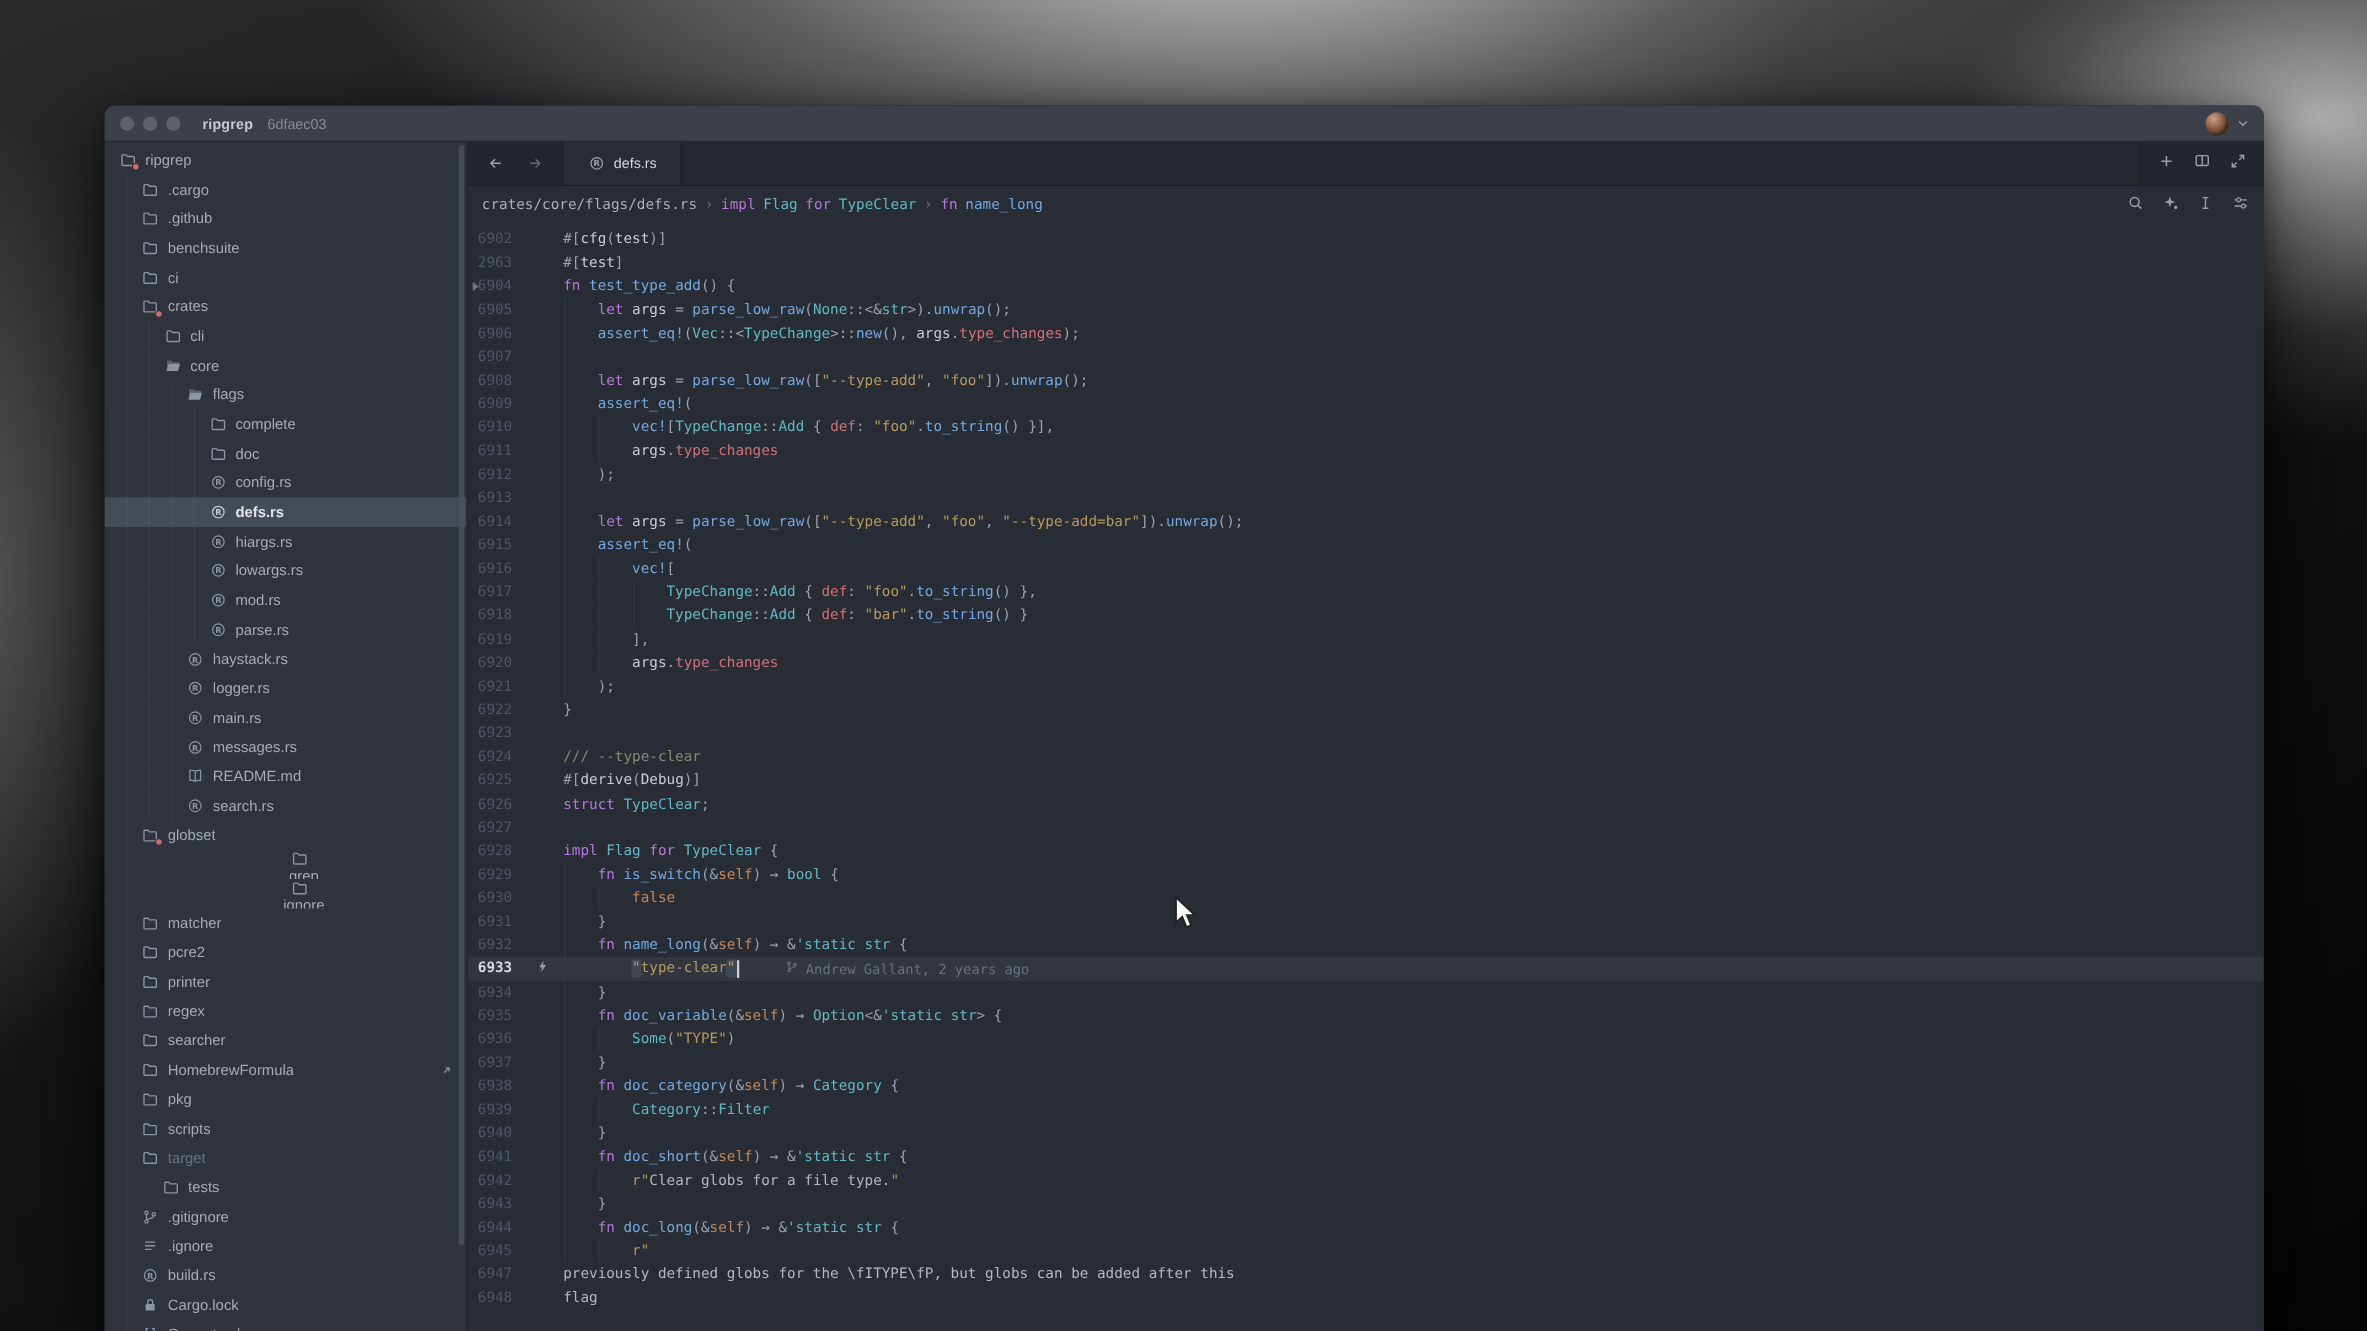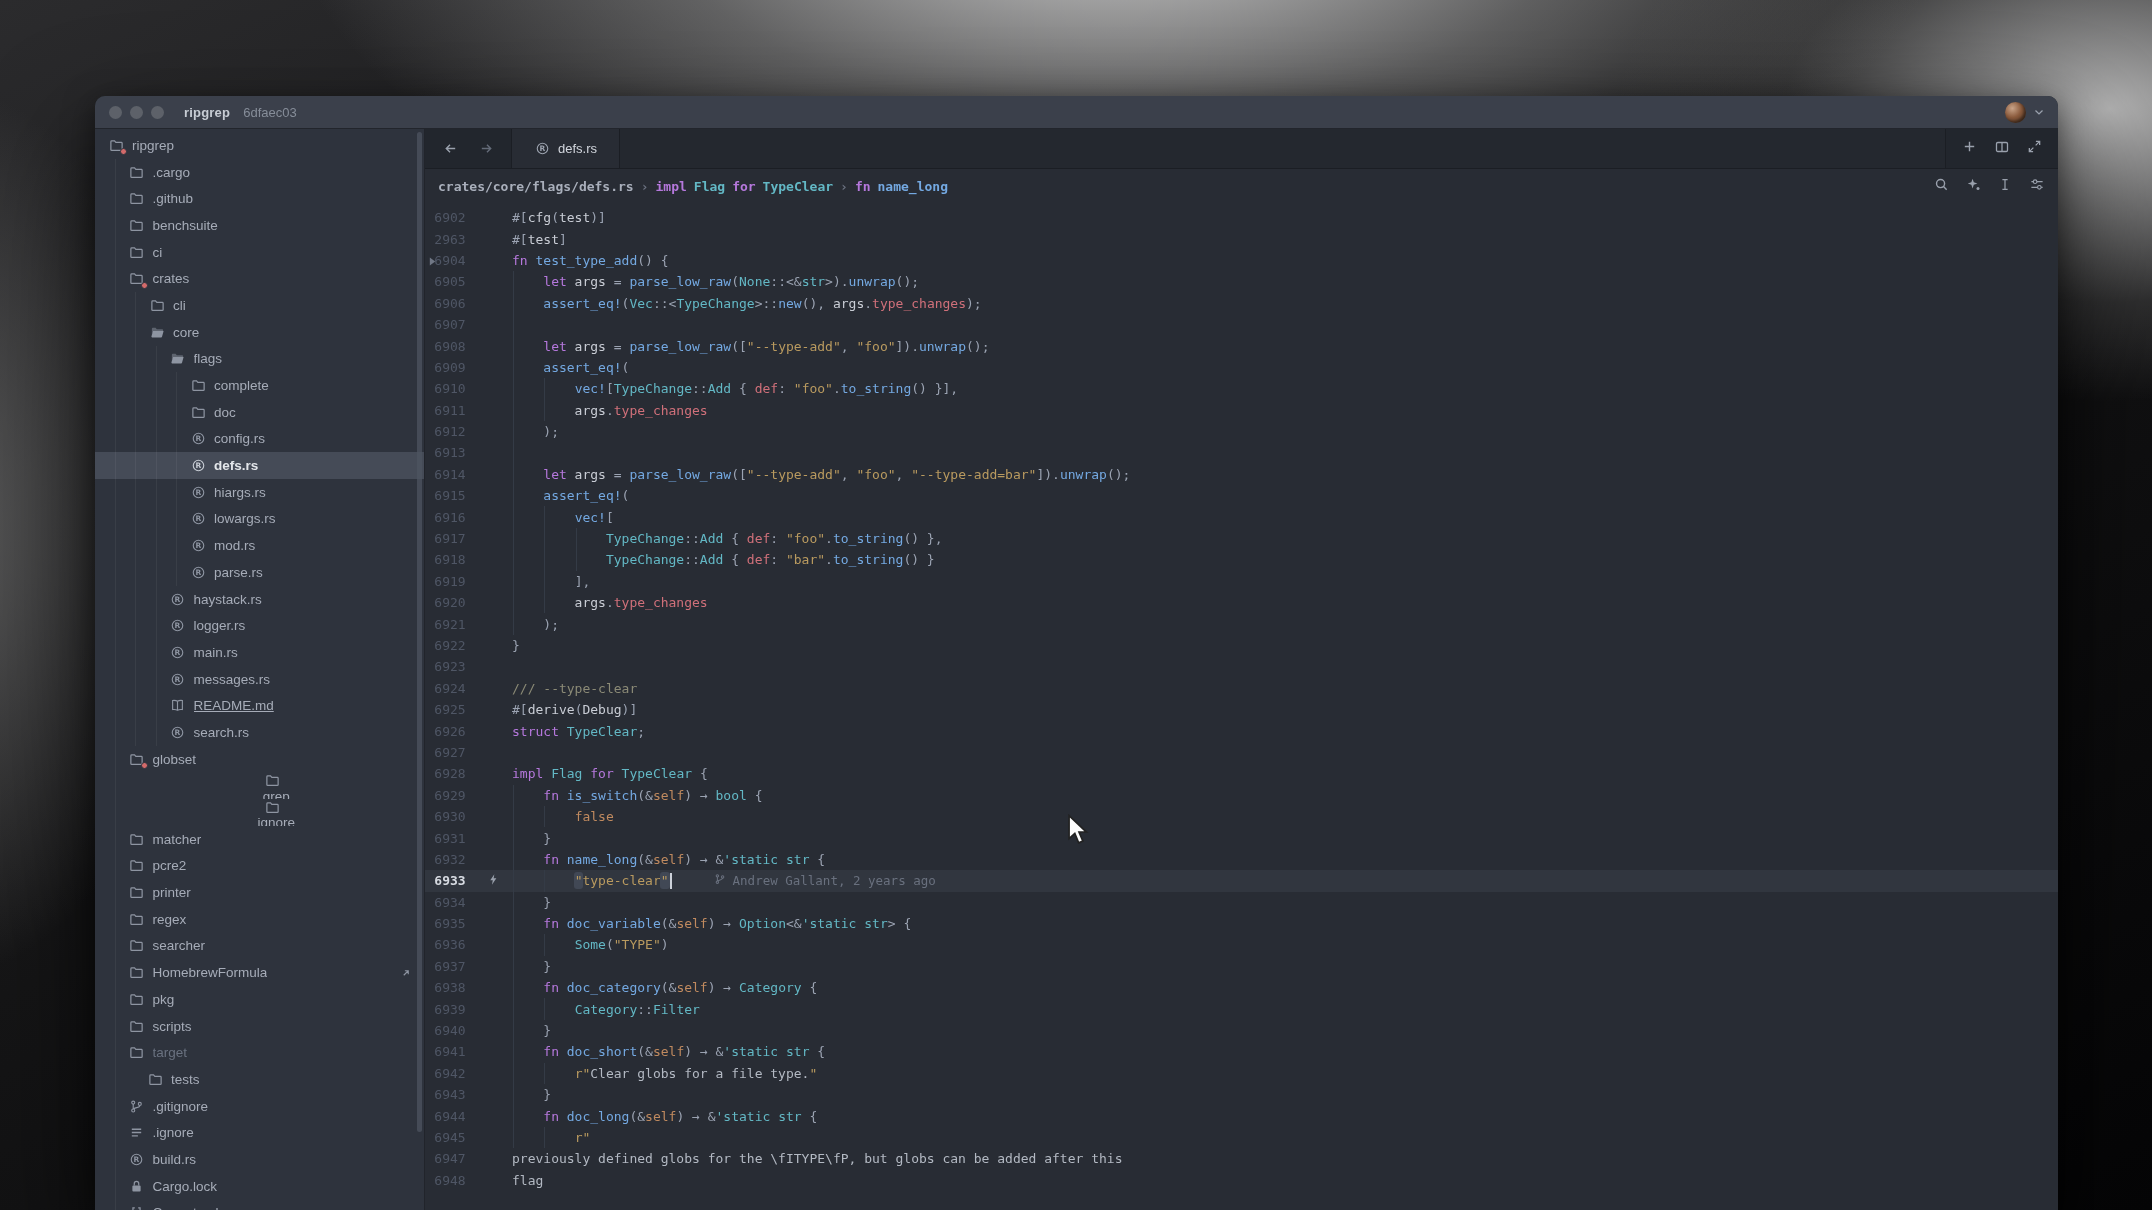--- a/index.html
+++ b/index.html
@@ -75,21 +75,21 @@
     border-right:1px solid #1b1e24;
   }
   .tab .sic { margin-right:0; color:#9aa1ad; }
   .tabfill { flex:1; background:#24282f; }
   .tabbtns { display:flex; align-items:center; gap:17px; padding:0 16px; border-left:1px solid #1b1e24; color:#9aa1ad; }
 
   .crumbbar {
     height:34px; flex:none; display:flex; align-items:center; padding:0 13px;
     font-family:"DejaVu Sans Mono", monospace; font-size:13px;
   }
-  #crumbs { display:flex; align-items:flex-start; gap:7px;font-weight:bold; }
+  #crumbs { display:flex; align-items:flex-start; gap:7px; }
   .bc-d { color:#a9afbb; } .bc-sep { color:#6b7280; }
   .bc-k { color:var(--keyword); } .bc-t { color:var(--type); } .bc-f { color:var(--function); }
   .crumb-icons { margin-left:auto; display:flex; align-items:center; gap:17px; color:#99a0ac; }
 
   
   .code { flex:1; position:relative; overflow:hidden; padding-top:4px;
     font-family:"DejaVu Sans Mono", monospace; font-size:13px; }
   .cl { height:21.4px; display:flex; align-items:center; position:relative; }
   .cl.hl { background:var(--line_highlight); }
   .cmark { position:absolute; left:3px; top:5px; color:#707785; }
@@ -366,21 +366,21 @@
             <span class="sguide" style="left: 40px;"></span>
             <span class="sguide" style="left: 60.5px;"></span>
             <span class="sic">
               <svg width="15" height="15" viewBox="0 0 16 16">
                 <circle cx="8" cy="8" r="5.6" fill="none" stroke="currentColor" stroke-width="1.2"></circle>
                 <text x="8" y="11" font-size="8" font-weight="bold" fill="currentColor" text-anchor="middle" font-family="DejaVu Sans, sans-serif">R</text>
               </svg>
             </span>
             <span class="slabel">messages.rs</span>
           </div>
-          <div class="srow" style="padding-left: 74.5px; text-decoration: underline;">
+          <div class="srow" style="padding-left: 74.5px;">
             <span class="sguide" style="left: 19.5px;"></span>
             <span class="sguide" style="left: 40px;"></span>
             <span class="sguide" style="left: 60.5px;"></span>
             <span class="sic">
               <svg width="15" height="15" viewBox="0 0 16 16">
                 <path d="M8 3.4C6.8 2.6 5 2.4 2.8 2.6v9.7c2.2-.2 4 0 5.2.7 1.2-.7 3-.9 5.2-.7V2.6C11 2.4 9.2 2.6 8 3.4z" fill="none" stroke="currentColor" stroke-width="1.2"></path>
                 <path d="M8 3.4V13" stroke="currentColor" stroke-width="1.2"></path>
               </svg>
             </span>
             <span class="slabel">README.md</span>

